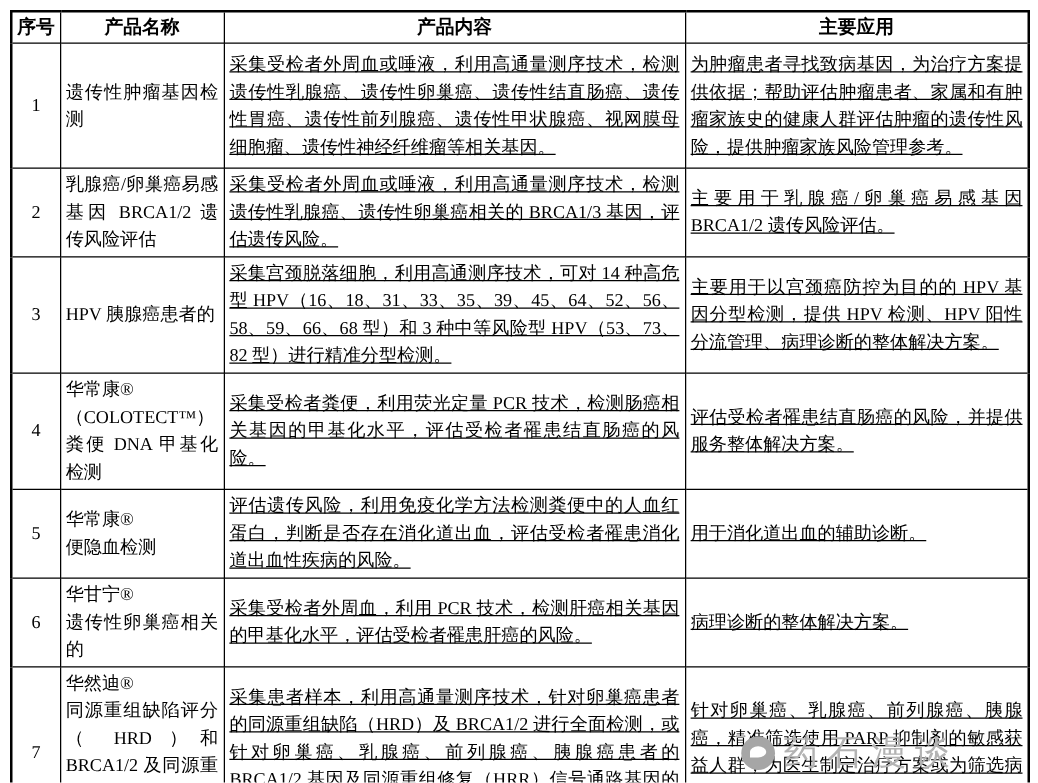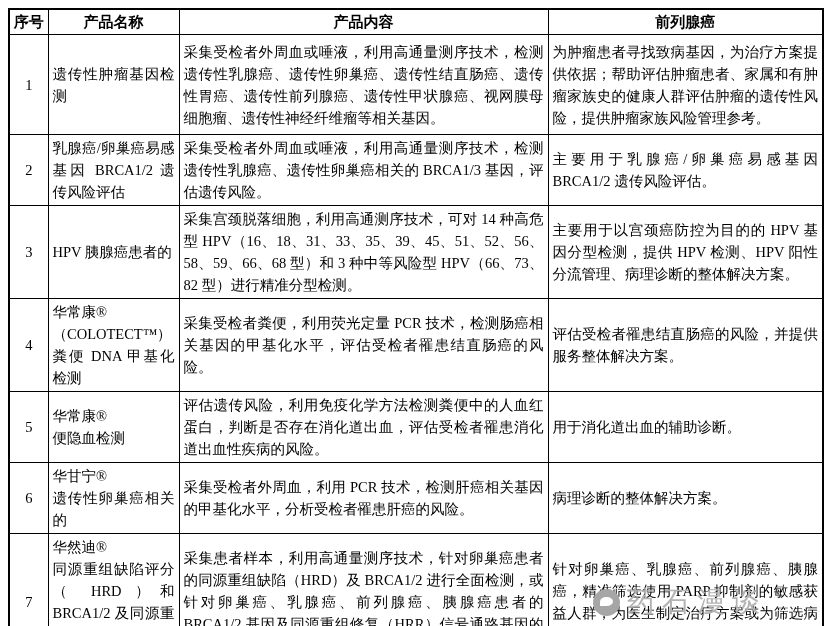--- a/index.html
+++ b/index.html
@@ -50,20 +50,21 @@
     text-align: justify;
     text-align-last: left;
     white-space: pre-line;
     padding: 2px 3px 2px 4px;
     font-family: Liberation Serif, serif;
   }
   td.c-content, td.c-app {
     text-align: justify;
     text-align-last: left;
     padding: 2px 5px;
+    text-decoration: underline;
   }
 
   .watermark {
     position: absolute;
     left: 593px; top: 583px;
     display: flex;
     align-items: center;
     pointer-events: none;
     font-family: "Liberation Sans", "DejaVu Sans", sans-serif;
   }
@@ -105,40 +106,40 @@
     <col class="c0">
       <col class="c1">
       <col class="c2">
       <col class="c3">
   </colgroup>
   <thead>
     <tr>
       <th>序号</th>
       <th>产品名称</th>
       <th>产品内容</th>
-      <th>前列腺癌</th>
+      <th>主要应用</th>
     </tr>
   </thead>
   <tbody>
       <tr style="height: 100px;">
     <td class="c-no">1</td>
     <td class="c-name">遗传性肿瘤基因检测</td>
     <td class="c-content">采集受检者外周血或唾液，利用高通量测序技术，检测遗传性乳腺癌、遗传性卵巢癌、遗传性结直肠癌、遗传性胃癌、遗传性前列腺癌、遗传性甲状腺癌、视网膜母细胞瘤、遗传性神经纤维瘤等相关基因。</td>
     <td class="c-app">为肿瘤患者寻找致病基因，为治疗方案提供依据；帮助评估肿瘤患者、家属和有肿瘤家族史的健康人群评估肿瘤的遗传性风险，提供肿瘤家族风险管理参考。</td>
   </tr>
       <tr style="height: 66px;">
     <td class="c-no">2</td>
     <td class="c-name">乳腺癌/卵巢癌易感基因 BRCA1/2 遗传风险评估</td>
     <td class="c-content">采集受检者外周血或唾液，利用高通量测序技术，检测遗传性乳腺癌、遗传性卵巢癌相关的 BRCA1/3 基因，评估遗传风险。</td>
     <td class="c-app">主要用于乳腺癌/卵巢癌易感基因 BRCA1/2 遗传风险评估。</td>
   </tr>
       <tr style="height: 89px;">
     <td class="c-no">3</td>
     <td class="c-name">HPV 胰腺癌患者的</td>
-    <td class="c-content">采集宫颈脱落细胞，利用高通测序技术，可对 14 种高危型 HPV（16、18、31、33、35、39、45、51、52、56、58、59、66、68 型）和 3 种中等风险型 HPV（66、73、82 型）进行精准分型检测。</td>
+    <td class="c-content">采集宫颈脱落细胞，利用高通测序技术，可对 14 种高危型 HPV（16、18、31、33、35、39、45、64、52、56、58、59、66、68 型）和 3 种中等风险型 HPV（53、73、82 型）进行精准分型检测。</td>
     <td class="c-app">主要用于以宫颈癌防控为目的的 HPV 基因分型检测，提供 HPV 检测、HPV 阳性分流管理、病理诊断的整体解决方案。</td>
   </tr>
       <tr style="height: 85px;">
     <td class="c-no">4</td>
     <td class="c-name">华常康®
 （COLOTECT™）
 粪便 DNA 甲基化检测</td>
     <td class="c-content">采集受检者粪便，利用荧光定量 PCR 技术，检测肠癌相关基因的甲基化水平，评估受检者罹患结直肠癌的风险。</td>
     <td class="c-app">评估受检者罹患结直肠癌的风险，并提供服务整体解决方案。</td>
   </tr>
@@ -146,21 +147,21 @@
     <td class="c-no">5</td>
     <td class="c-name">华常康®
 便隐血检测</td>
     <td class="c-content">评估遗传风险，利用免疫化学方法检测粪便中的人血红蛋白，判断是否存在消化道出血，评估受检者罹患消化道出血性疾病的风险。</td>
     <td class="c-app">用于消化道出血的辅助诊断。</td>
   </tr>
       <tr style="height: 57px;">
     <td class="c-no">6</td>
     <td class="c-name">华甘宁®
 遗传性卵巢癌相关的</td>
-    <td class="c-content">采集受检者外周血，利用 PCR 技术，检测肝癌相关基因的甲基化水平，分析受检者罹患肝癌的风险。</td>
+    <td class="c-content">采集受检者外周血，利用 PCR 技术，检测肝癌相关基因的甲基化水平，评估受检者罹患肝癌的风险。</td>
     <td class="c-app">病理诊断的整体解决方案。</td>
   </tr>
       <tr style="height: 121px;">
     <td class="c-no">7</td>
     <td class="c-name">华然迪®
 同源重组缺陷评分（ HRD ）和 BRCA1/2 及同源重组修复（HRR）基因检测</td>
     <td class="c-content">采集患者样本，利用高通量测序技术，针对卵巢癌患者的同源重组缺陷（HRD）及 BRCA1/2 进行全面检测，或针对卵巢癌、乳腺癌、前列腺癌、胰腺癌患者的 BRCA1/2 基因及同源重组修复（HRR）信号通路基因的胚系突变和体系突变进行检测。</td>
     <td class="c-app">针对卵巢癌、乳腺癌、前列腺癌、胰腺癌，精准筛选使用 PARP 抑制剂的敏感获益人群，为医生制定治疗方案或为筛选病人入组临床试验提供依据。</td>
   </tr>
     </tbody>

